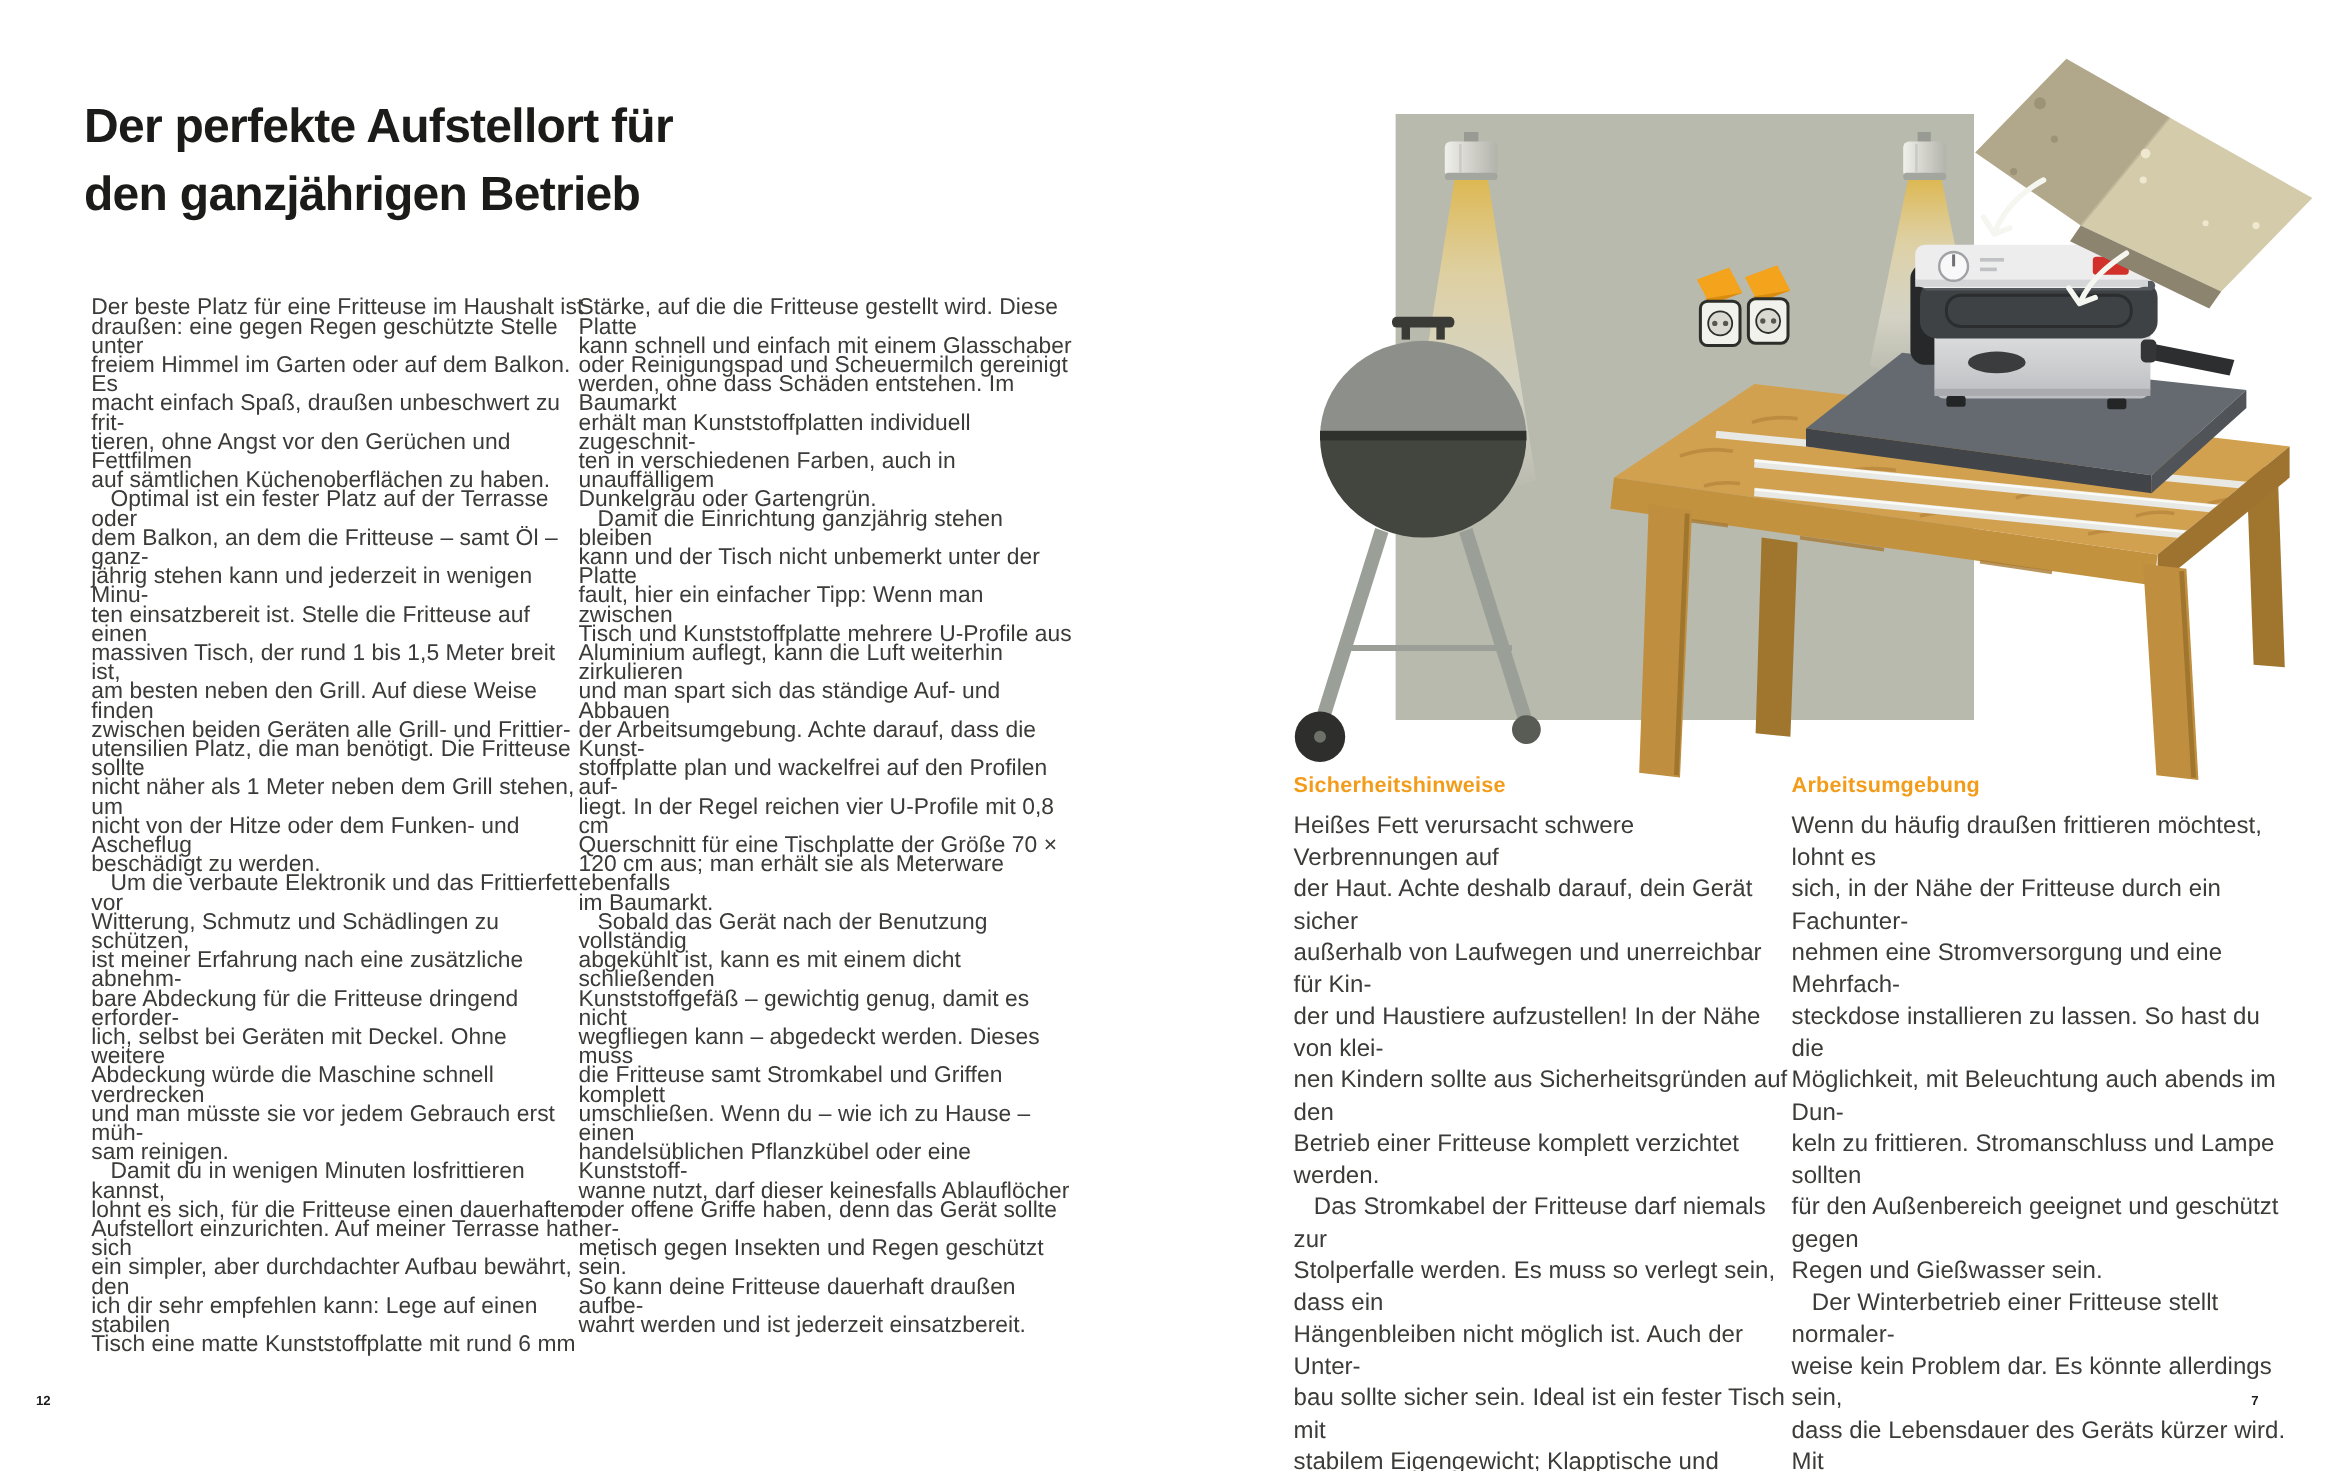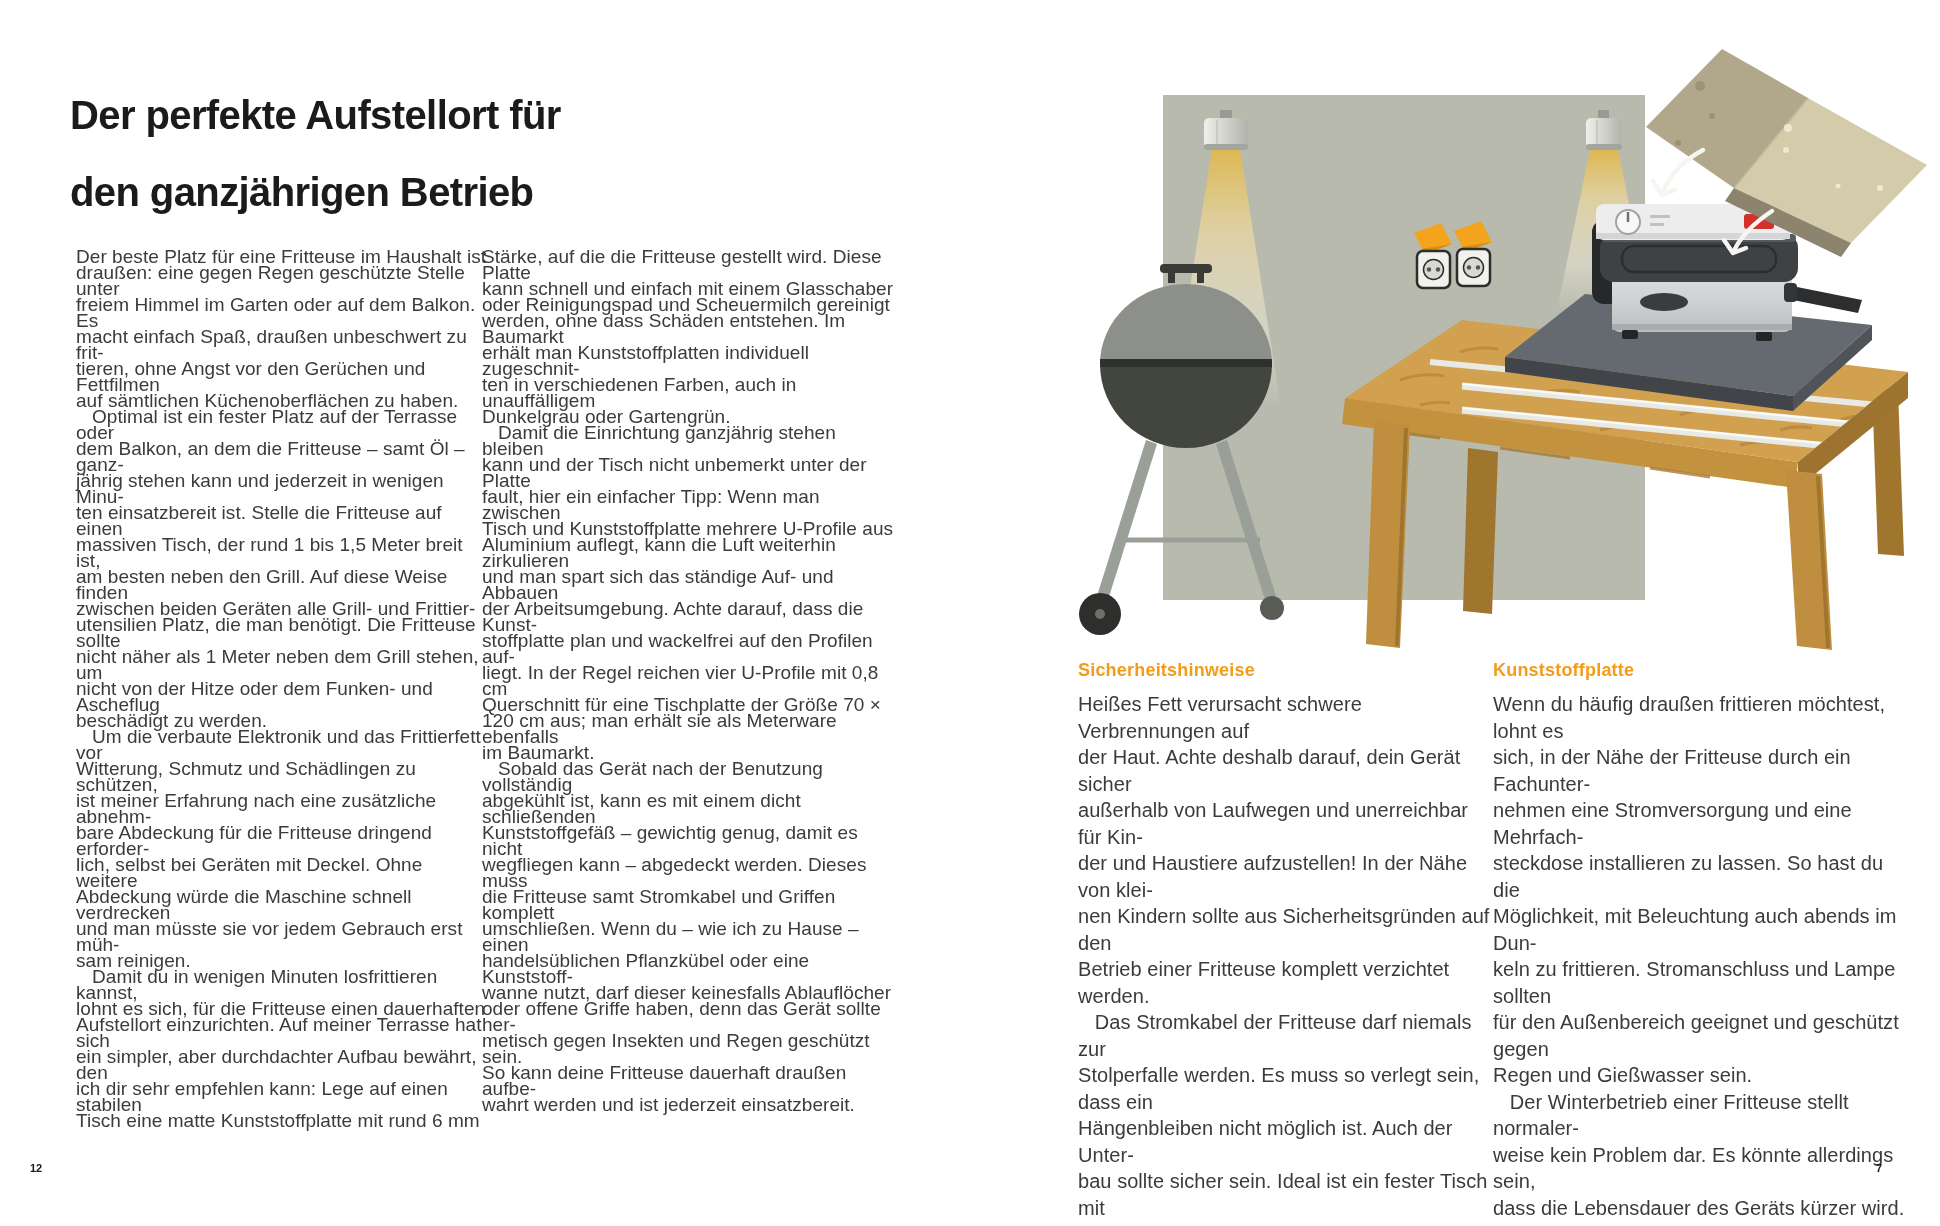--- a/index.html
+++ b/index.html
@@ -1,27 +1,27 @@
 <!DOCTYPE html>
 <html><head>
 <meta charset="utf-8">
 <style>
   html,body{margin:0;padding:0;background:#ffffff}
   .spread{position:relative;width:1940px;height:1226px;background:#ffffff;
           font-family:"Liberation Sans",sans-serif;color:#3b3b39;overflow:hidden}
-  .page-title{position:absolute;left:70px;top:50px;font-size:40px;line-height:77px;
+  .page-title{position:absolute;left:70px;top:50px;font-size:40px;line-height:57px;
           font-weight:800;color:#1b1b19;letter-spacing:-.6px;white-space:pre-line}
   .body-col{position:absolute;width:412px;font-size:19px;line-height:16px;
           white-space:pre-wrap;letter-spacing:.05px}
   #col1{left:76px;top:249px}
   #col2{left:482px;top:249px}
   .sec{position:absolute;width:412px}
   #sec1{left:1078px;top:644px}
   #sec2{left:1493px;top:644px}
-  .sec-heading{margin:16px 0 10px 0;font-size:18px;font-weight:800;color:#f39c1a;letter-spacing:.2px}
+  .sec-heading{margin:0 0 10px 0;font-size:18px;font-weight:800;color:#f39c1a;letter-spacing:.2px}
   .sec-lines{font-size:20px;line-height:26.5px;white-space:pre-wrap;letter-spacing:.05px}
   .pn{position:absolute;top:1162px;font-size:11px;font-weight:700;color:#1b1b19}
   #pn12{left:30px}
   #pn13{left:1876px}
   .illo{position:absolute;left:1070px;top:40px;width:870px;height:620px}
 </style>
 </head>
 <body>
 
 <div class="spread">
@@ -275,21 +275,21 @@
 Stolperfalle werden. Es muss so verlegt sein, dass ein
 Hängenbleiben nicht möglich ist. Auch der Unter-
 bau sollte sicher sein. Ideal ist ein fester Tisch mit
 stabilem Eigengewicht; Klapptische und Modelle
 mit losen Tischplatten sind nicht geeignet. Um ver-
 sehentlichen Stößen vorzubeugen, bietet es sich
 an, das Möbelstück mit Winkeln fest an einer Wand
 zu verschrauben.</div>
   </div>
   <div class="sec" id="sec2">
-    <h2 class="sec-heading">Kunststoffplatte</h2>
+    <h2 class="sec-heading">Arbeitsumgebung</h2>
     <div class="sec-lines">Wenn du häufig draußen frittieren möchtest, lohnt es
 sich, in der Nähe der Fritteuse durch ein Fachunter-
 nehmen eine Stromversorgung und eine Mehrfach-
 steckdose installieren zu lassen. So hast du die
 Möglichkeit, mit Beleuchtung auch abends im Dun-
 keln zu frittieren. Stromanschluss und Lampe sollten
 für den Außenbereich geeignet und geschützt gegen
 Regen und Gießwasser sein.
    Der Winterbetrieb einer Fritteuse stellt normaler-
 weise kein Problem dar. Es könnte allerdings sein,

